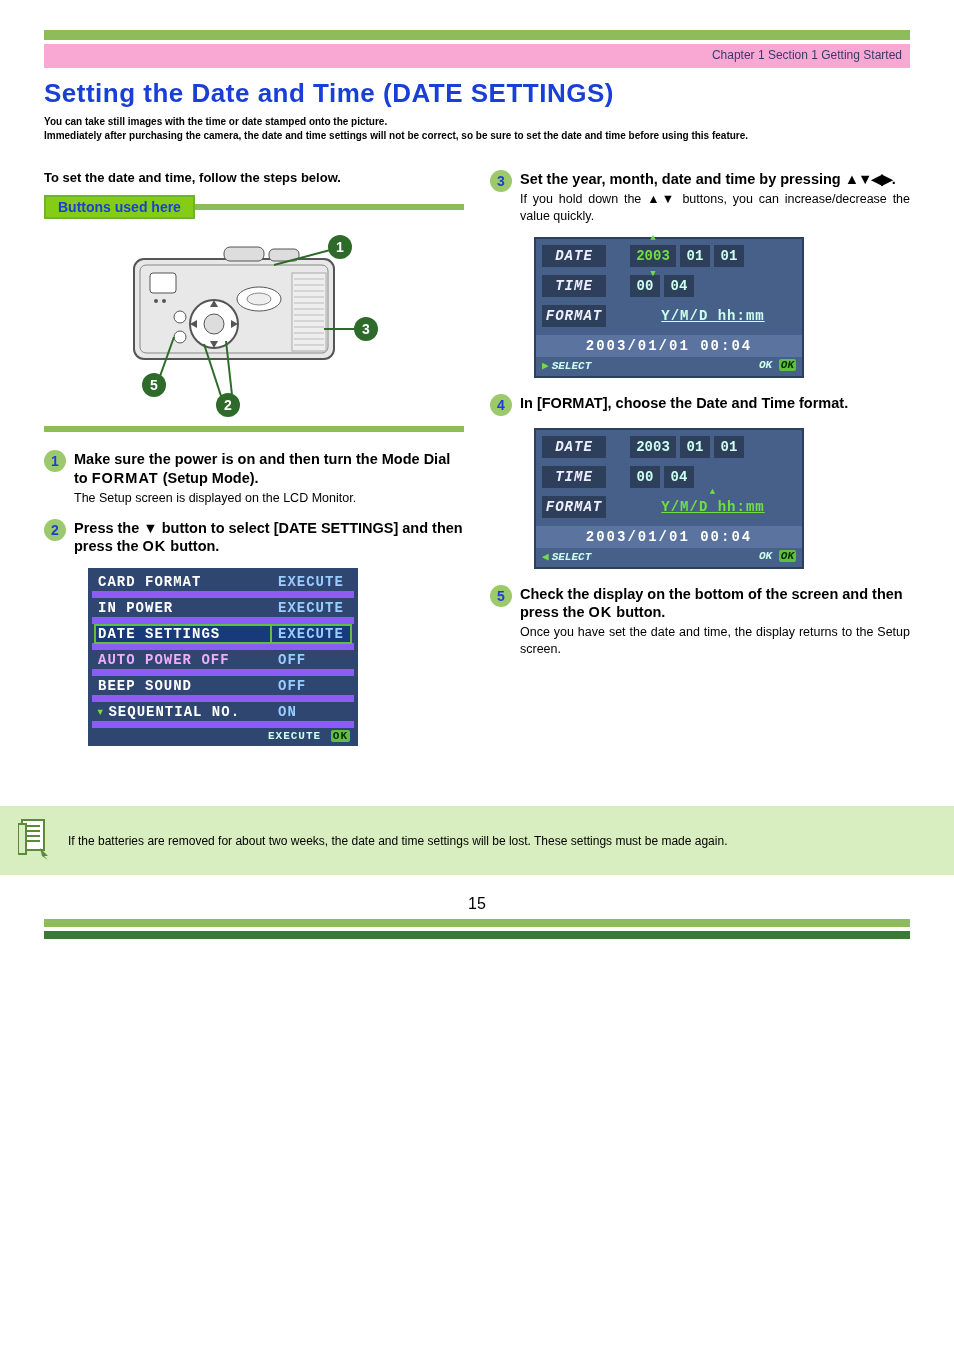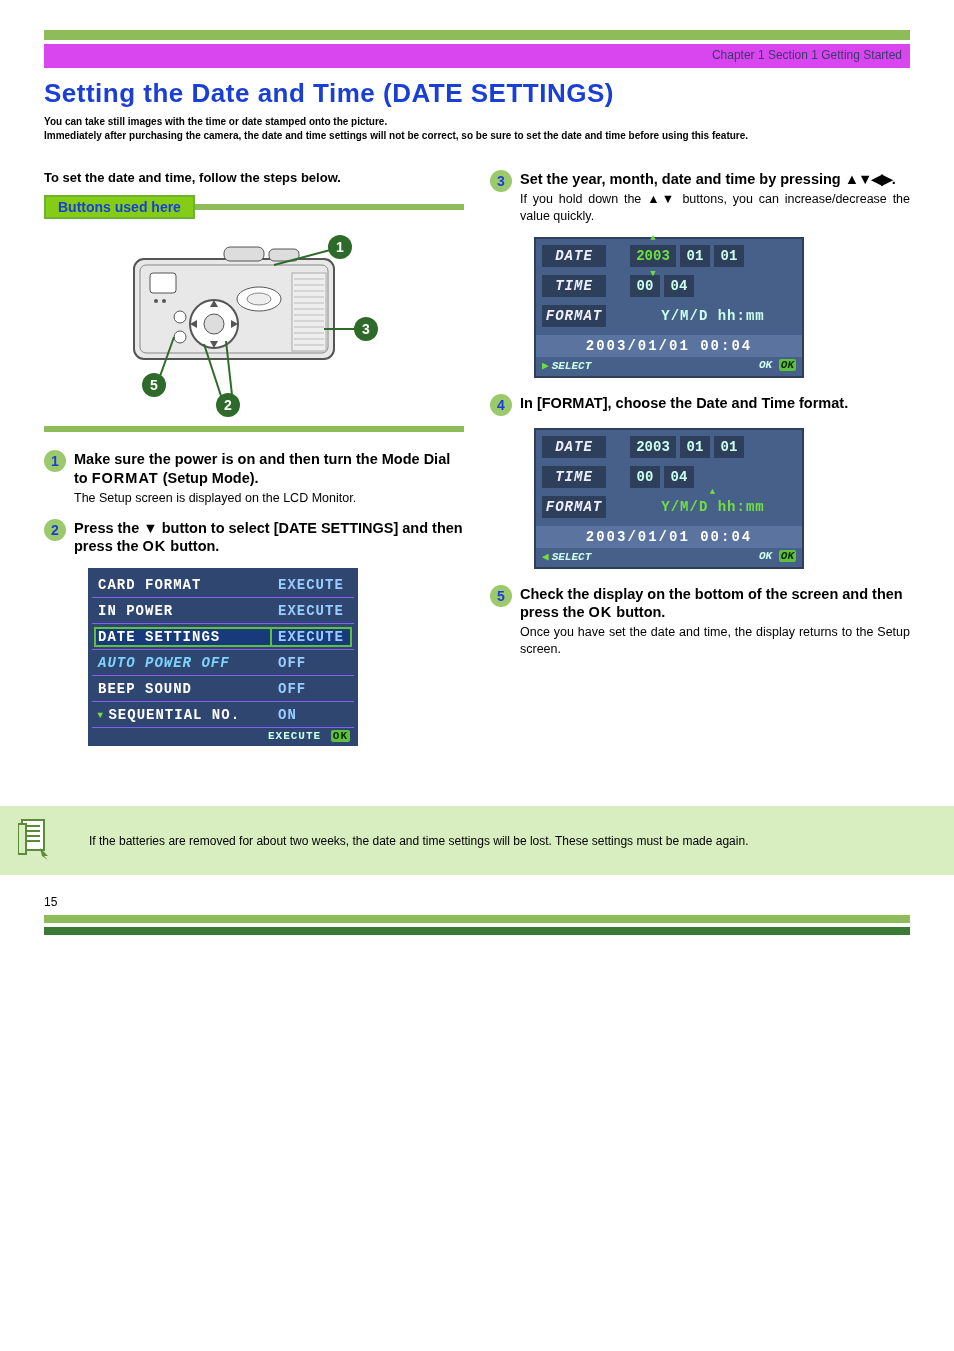--- a/index.html
+++ b/index.html
@@ -1,64 +1,64 @@
 <!DOCTYPE html>
 <html><head>
 <meta charset="utf-8">
 <style>
   * { box-sizing: border-box; margin: 0; padding: 0; }
   body { font-family: Arial, Helvetica, sans-serif; background: #fff; width: 954px; margin: 0 auto; color: #000; font-size: 13px; }
   .page { padding: 30px 44px 30px 44px; position: relative; }
   .top-bars { margin-bottom: 4px; }
   .bar-green { height: 10px; background: #8fbc5a; }
   .bar-darkgreen { height: 10px; background: #2e6b2a; }
-  .breadcrumb-row { background: #d946ef; height: 24px; position: relative; margin-bottom: 10px; }
+  .breadcrumb-row { background: #f9a8d4; height: 24px; position: relative; margin-bottom: 10px; }
   .breadcrumb { position: absolute; right: 8px; top: 4px; color: #3a3a6a; font-size: 12px; }
   h1.title { color: #1a3fd6; font-family: Arial Black, Arial, sans-serif; font-weight: 900; font-size: 26px; margin: 4px 0 6px 0; letter-spacing: 0.5px; }
   .intro { font-weight: bold; font-size: 10px; line-height: 1.35; margin-bottom: 28px; }
   .columns { display: flex; gap: 26px; }
   .col { flex: 1 1 0; }
   .para-bold { font-weight: bold; margin-bottom: 10px; text-align: justify; }
   .buttons-used-box { border: 2px solid #6cb330; padding: 2px 12px; display: inline-block; background: #84cc16; color: #1a3fd6; font-weight: bold; font-size: 14px; }
   .buttons-row { display: flex; align-items: center; margin-top: 2px; margin-bottom: 2px; }
   .buttons-row .rule { flex: 1; height: 6px; background: #8fbc5a; }
   .diagram-wrap { border-bottom: 6px solid #8fbc5a; padding: 8px 0 4px 0; margin-bottom: 18px; text-align: center; }
   .camera-svg { width: 300px; height: 190px; }
   .step { display: flex; align-items: flex-start; gap: 8px; margin-bottom: 12px; }
   .step-num { flex: 0 0 22px; height: 22px; border-radius: 50%; background: #9cc96b; color: #1a3fd6; font-weight: bold; display: flex; align-items: center; justify-content: center; font-size: 14px; }
   .step-body { flex: 1; }
   .step-title { font-weight: bold; font-size: 14.5px; line-height: 1.3; }
   .step-desc { font-size: 12.5px; margin-top: 2px; line-height: 1.35; text-align: justify; }
   .glyph { font-family: "Arial Unicode MS", Arial, sans-serif; }
   .menu-screenshot { width: 270px; margin: 6px 0 0 44px; background: #2e4670; padding: 4px; font-family: "Courier New", monospace; font-weight: bold; color: #fff; font-size: 14px; }
-  .menu-row { display: flex; align-items: center; padding: 2px 4px; border-bottom: 1px solid #8b5cf6; height: 26px; }
+  .menu-row { display: flex; align-items: center; padding: 2px 4px; border-bottom: 7px solid #8b5cf6; height: 26px; }
   .menu-row .label { flex: 1; background: #2e4670; color: #fff; padding-left: 2px; letter-spacing: 1px; }
   .menu-row .value { width: 78px; background: #2e4670; color: #9cf; text-align: left; padding-left: 6px; letter-spacing: 1px; }
   .menu-row.sel .label { background: #163a7a; color: #fff; outline: 2px solid #5fbf3f; }
   .menu-row.sel .value { background: #163a7a; outline: 2px solid #5fbf3f; }
-  .menu-row.dim .label { color: #7dd3fc; font-style: italic; }
+  .menu-row.dim .label { color: #f0abfc; }
   .menu-foot { text-align: right; color: #cfe; font-size: 11px; padding: 2px 4px 0 0; letter-spacing: 1px; }
   .menu-foot .okbadge { display:inline-block;background:#5fbf3f;color:#0a2a00;padding:0 2px;border-radius:2px;margin-left:2px;font-weight:bold; }
   .date-screenshot { width: 270px; margin: 6px 0 10px 44px; background: #476089; padding: 6px 6px 2px 6px; font-family: "Courier New", monospace; font-weight: bold; color: #fff; font-size: 14px; border: 2px solid #2d3f5a; }
   .ds-row { display: flex; align-items: center; gap: 24px; margin-bottom: 8px; }
   .ds-label { width: 64px; background: #2d3f5a; text-align: center; padding: 3px 0; font-style: italic; letter-spacing: 1px; color: #eef; }
   .ds-cells { display: flex; gap: 4px; flex: 1; align-items: center; }
   .ds-cell { background: #2d3f5a; padding: 3px 6px; color: #cfe; min-width: 30px; text-align: center; }
   .ds-cell.active { color: #6fe040; position: relative; }
   .ds-arrow-up::before { content: "▲"; position: absolute; top: -12px; left: 50%; transform: translateX(-50%); font-size: 9px; color: #6fe040; }
   .ds-arrow-down::after { content: "▼"; position: absolute; bottom: -12px; left: 50%; transform: translateX(-50%); font-size: 9px; color: #6fe040; }
-  .ds-format { flex:1; text-align: center; color: #cfe; letter-spacing: 1px; }
+  .ds-format { flex:1; text-align: center; color: #cfe; letter-spacing: 1px; text-decoration: underline; }
   .ds-format.active { color: #6fe040; position: relative; }
   .ds-preview { text-align: center; color: #fff; background: #5a749f; padding: 3px 0; letter-spacing: 2px; margin: 4px -6px 0 -6px; }
   .ds-foot { display:flex; justify-content: space-between; align-items:center; font-size: 11px; padding: 2px 0; color: #cfe; font-style: italic; }
   .ds-foot .tri { color: #6fe040; margin-right: 3px; }
   .note-box { background: #d9eec0; margin: 60px -44px 20px -44px; padding: 12px 18px 12px 18px; display: flex; align-items: center; gap: 14px; }
   .note-icon { flex: 0 0 36px; }
-  .note-text { font-size: 12px; margin-left: 21px; }
-  .page-num { text-align: left; font-size: 12px; margin: 14px 0 6px 0; }
+  .note-text { font-size: 12px; }
+  .page-num { text-align: center; font-size: 16px; margin: 14px 0 6px 0; }
   .bottom-bars { margin-top: 4px; }
 </style>
 </head>
 <body>
 
 <div class="page">
 
   <div class="top-bars">
     <div class="bar-green"></div>
   </div>

